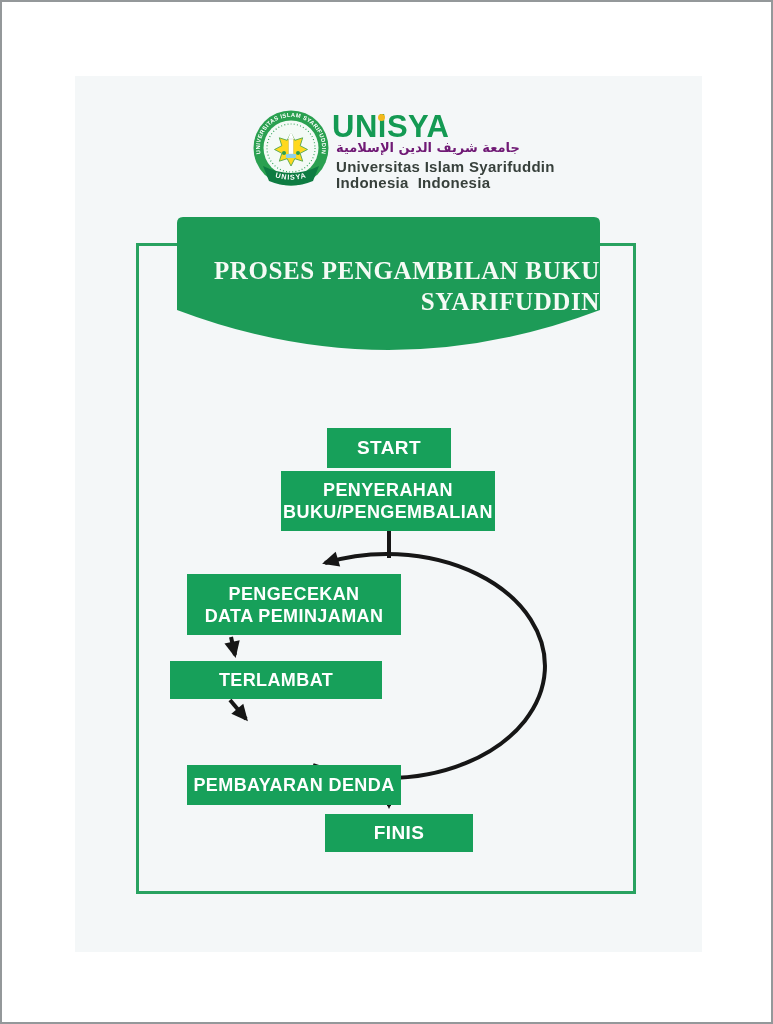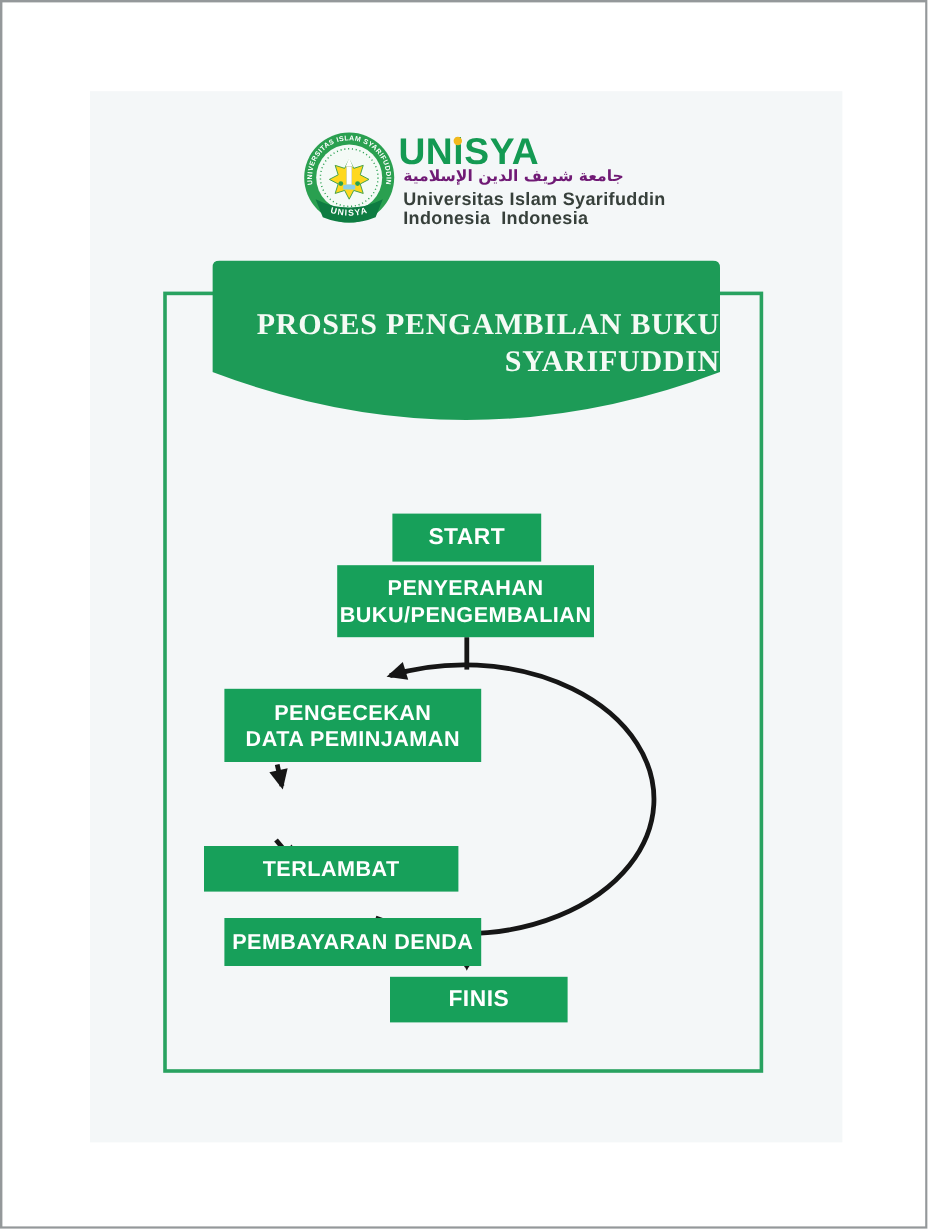--- a/index.html
+++ b/index.html
@@ -53,21 +53,21 @@
   
   .node{
     position:absolute;z-index:3;background:#17a05a;color:#ffffff;
     display:flex;flex-direction:column;align-items:center;justify-content:center;
     text-align:center;font-weight:bold;letter-spacing:.4px;
   }
   .node span{display:block;}
   .n-start      {left:252px;top:314px;width:124px;height:40px;font-size:19px;margin-top:38px;}
   .n-penyerahan {left:206px;top:395px;width:214px;height:60px;font-size:18px;line-height:22px;}
   .n-pengecekan {left:112px;top:498px;width:214px;height:61px;font-size:18px;line-height:22px;}
-  .n-terlambat  {left:95px; top:585px;width:212px;height:38px;font-size:18px;margin-top:44px;}
+  .n-terlambat  {left:95px; top:585px;width:212px;height:38px;font-size:18px;}
   .n-pembayaran {left:112px;top:649px;width:214px;height:40px;font-size:18px;margin-top:40px;}
   .n-finis      {left:250px;top:738px;width:148px;height:38px;font-size:19px;}
 </style>
 </head>
 <body>
 
 <div class="frame">
   <div class="page">
 
     <svg class="emblem" viewBox="0 0 80 80">

